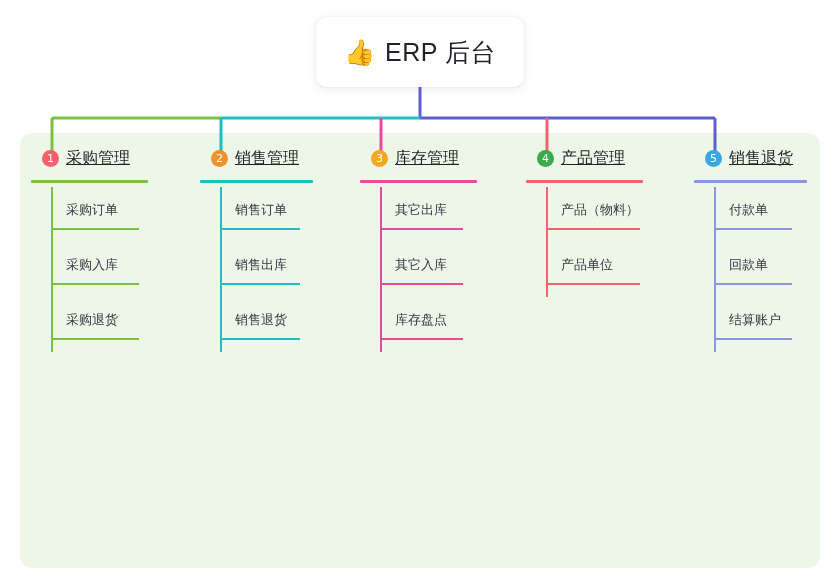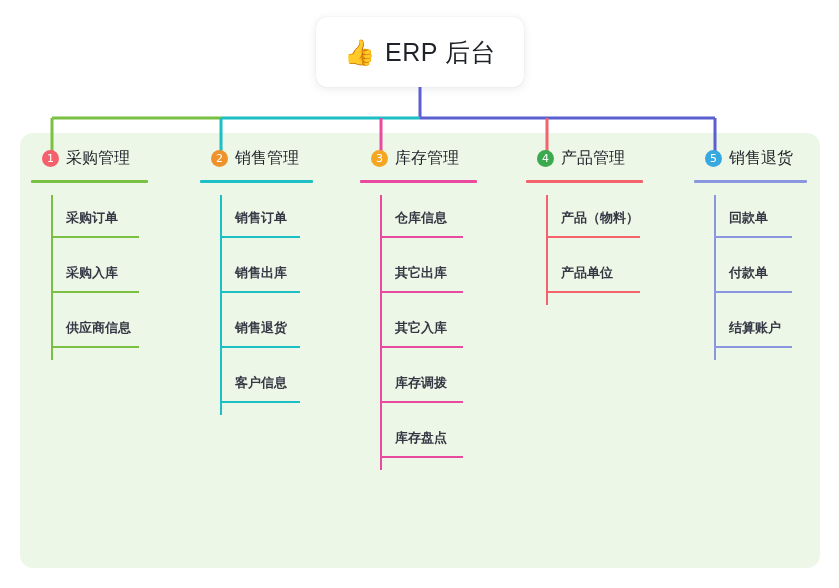--- a/index.html
+++ b/index.html
@@ -87,31 +87,31 @@
     font-size: 11px;
     line-height: 17px;
     text-align: center;
     flex: none;
     font-family: "DejaVu Sans", sans-serif;
   }
   .col-title {
     font-size: 16px;
     color: #1f2329;
     white-space: nowrap;
+    text-decoration: underline;
   }
   .header-rule {
     height: 3px;
     margin-top: 7px;
     border-radius: 1px;
   }
 
   .items {
     position: relative;
-    margin-top: 12px;
-    font-weight: bold;
+    margin-top: 4px;
   }
   .item {
     position: relative;
     height: 55px;
     box-sizing: border-box;
   }
   .item .spine {
     position: absolute;
     left: 20px;
     top: 0;
@@ -169,21 +169,21 @@
           <div class="label">采购订单</div>
           <div class="rule" style="background: rgb(122, 193, 67); left: 20px; width: 88px;"></div>
         </div>
         <div class="item">
           <div class="spine" style="background: rgb(122, 193, 67); left: 20px;"></div>
           <div class="label">采购入库</div>
           <div class="rule" style="background: rgb(122, 193, 67); left: 20px; width: 88px;"></div>
         </div>
         <div class="item">
           <div class="spine" style="background: rgb(122, 193, 67); left: 20px;"></div>
-          <div class="label">供应商信息</div>
+          <div class="label">采购退货</div>
           <div class="rule" style="background: rgb(122, 193, 67); left: 20px; width: 88px;"></div>
         </div>
       </div>
     </div>
     <div class="column" style="left: 200px; top: 143px;">
       <div class="col-header">
         <span class="badge" style="background: rgb(240, 146, 43);">2</span>
         <span class="col-title">销售管理</span>
       </div>
       <div class="header-rule" style="background: rgb(27, 191, 196); width: 113px;"></div>
@@ -196,56 +196,41 @@
         <div class="item">
           <div class="spine" style="background: rgb(27, 191, 196); left: 20px;"></div>
           <div class="label">销售出库</div>
           <div class="rule" style="background: rgb(27, 191, 196); left: 20px; width: 80px;"></div>
         </div>
         <div class="item">
           <div class="spine" style="background: rgb(27, 191, 196); left: 20px;"></div>
           <div class="label">销售退货</div>
           <div class="rule" style="background: rgb(27, 191, 196); left: 20px; width: 80px;"></div>
         </div>
-        <div class="item">
-          <div class="spine" style="background: rgb(27, 191, 196); left: 20px;"></div>
-          <div class="label">客户信息</div>
-          <div class="rule" style="background: rgb(27, 191, 196); left: 20px; width: 80px;"></div>
-        </div>
       </div>
     </div>
     <div class="column" style="left: 360px; top: 143px;">
       <div class="col-header">
         <span class="badge" style="background: rgb(245, 166, 35);">3</span>
         <span class="col-title">库存管理</span>
       </div>
       <div class="header-rule" style="background: rgb(233, 74, 160); width: 117px;"></div>
       <div class="items">
-        <div class="item">
-          <div class="spine" style="background: rgb(233, 74, 160); left: 20px;"></div>
-          <div class="label">仓库信息</div>
-          <div class="rule" style="background: rgb(233, 74, 160); left: 20px; width: 83px;"></div>
-        </div>
         <div class="item">
           <div class="spine" style="background: rgb(233, 74, 160); left: 20px;"></div>
           <div class="label">其它出库</div>
           <div class="rule" style="background: rgb(233, 74, 160); left: 20px; width: 83px;"></div>
         </div>
         <div class="item">
           <div class="spine" style="background: rgb(233, 74, 160); left: 20px;"></div>
           <div class="label">其它入库</div>
           <div class="rule" style="background: rgb(233, 74, 160); left: 20px; width: 83px;"></div>
         </div>
         <div class="item">
           <div class="spine" style="background: rgb(233, 74, 160); left: 20px;"></div>
-          <div class="label">库存调拨</div>
-          <div class="rule" style="background: rgb(233, 74, 160); left: 20px; width: 83px;"></div>
-        </div>
-        <div class="item">
-          <div class="spine" style="background: rgb(233, 74, 160); left: 20px;"></div>
           <div class="label">库存盘点</div>
           <div class="rule" style="background: rgb(233, 74, 160); left: 20px; width: 83px;"></div>
         </div>
       </div>
     </div>
     <div class="column" style="left: 526px; top: 143px;">
       <div class="col-header">
         <span class="badge" style="background: rgb(59, 170, 78);">4</span>
         <span class="col-title">产品管理</span>
       </div>
@@ -265,26 +250,26 @@
     </div>
     <div class="column" style="left: 694px; top: 143px;">
       <div class="col-header">
         <span class="badge" style="background: rgb(56, 168, 224);">5</span>
         <span class="col-title">销售退货</span>
       </div>
       <div class="header-rule" style="background: rgb(138, 150, 221); width: 113px;"></div>
       <div class="items">
         <div class="item">
           <div class="spine" style="background: rgb(138, 150, 221); left: 20px;"></div>
+          <div class="label">付款单</div>
+          <div class="rule" style="background: rgb(138, 150, 221); left: 20px; width: 78px;"></div>
+        </div>
+        <div class="item">
+          <div class="spine" style="background: rgb(138, 150, 221); left: 20px;"></div>
           <div class="label">回款单</div>
-          <div class="rule" style="background: rgb(138, 150, 221); left: 20px; width: 78px;"></div>
-        </div>
-        <div class="item">
-          <div class="spine" style="background: rgb(138, 150, 221); left: 20px;"></div>
-          <div class="label">付款单</div>
           <div class="rule" style="background: rgb(138, 150, 221); left: 20px; width: 78px;"></div>
         </div>
         <div class="item">
           <div class="spine" style="background: rgb(138, 150, 221); left: 20px;"></div>
           <div class="label">结算账户</div>
           <div class="rule" style="background: rgb(138, 150, 221); left: 20px; width: 78px;"></div>
         </div>
       </div>
     </div>
   </div>

